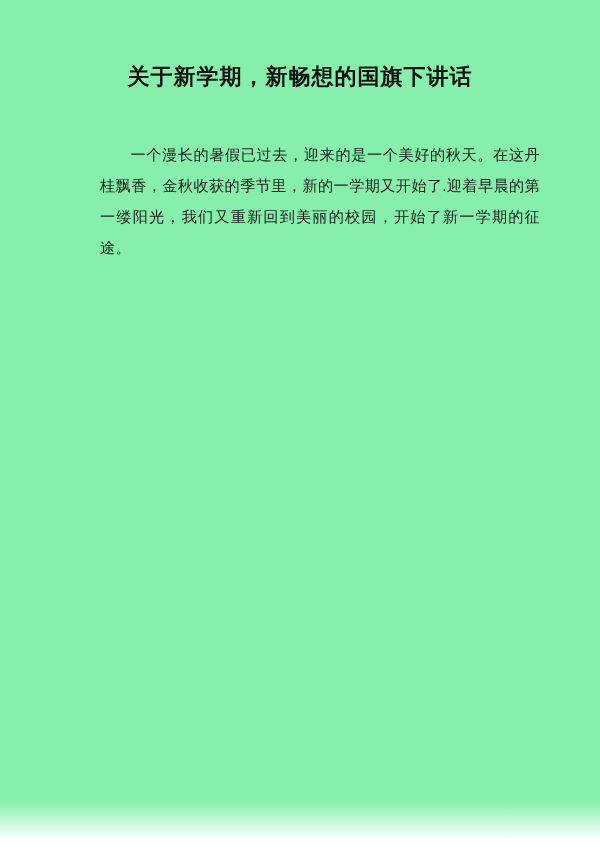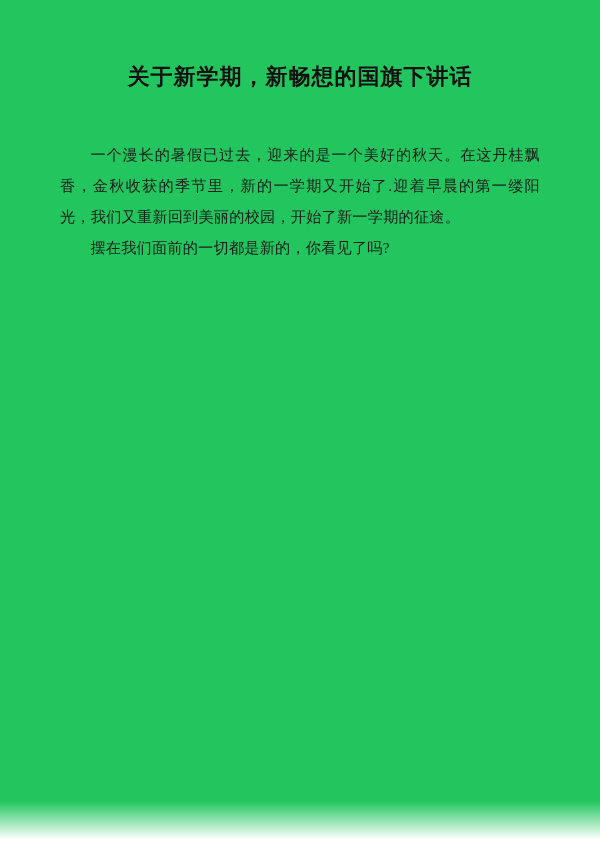--- a/index.html
+++ b/index.html
@@ -11,21 +11,21 @@
     width: 600px;
     height: 849px;
     overflow: hidden;
     font-family: "Liberation Serif", "DejaVu Serif", serif;
     color: #1a1a1a;
   }
   .page {
     position: relative;
     width: 600px;
     height: 849px;
-    background: #22c55e;
+    background: #86efac;
     box-sizing: border-box;
     padding: 0 60px;
   }
   .doc-title {
     margin: 0;
     padding-top: 62px;
     text-align: center;
     font-size: 22px;
     font-weight: bold;
     letter-spacing: 1px;
@@ -39,20 +39,21 @@
     margin: 0;
     font-size: 15.2px;
     line-height: 31px;
     text-align: justify;
     text-justify: inter-ideograph;
     color: #1c1c1c;
     letter-spacing: 0.2px;
   }
   .para.indent {
     text-indent: 2em;
+    margin-left: 40px;
   }
   .para.noindent {
     text-indent: 0;
   }
   .fade-bottom {
     position: absolute;
     left: 0;
     right: 0;
     bottom: 0;
     height: 48px;
@@ -62,17 +63,16 @@
 </style>
 </head>
 <body>
 
 <div class="page">
 
   <h1 class="doc-title">关于新学期，新畅想的国旗下讲话</h1>
 
   <div class="doc-body">
     <p class="para indent">一个漫长的暑假已过去，迎来的是一个美好的秋天。在这丹桂飘香，金秋收获的季节里，新的一学期又开始了.迎着早晨的第一缕阳光，我们又重新回到美丽的校园，开始了新一学期的征途。</p>
-    <p class="para indent">摆在我们面前的一切都是新的，你看见了吗?</p>
   </div>
 
   <div class="fade-bottom"></div>
 </div>
 
 </body></html>

